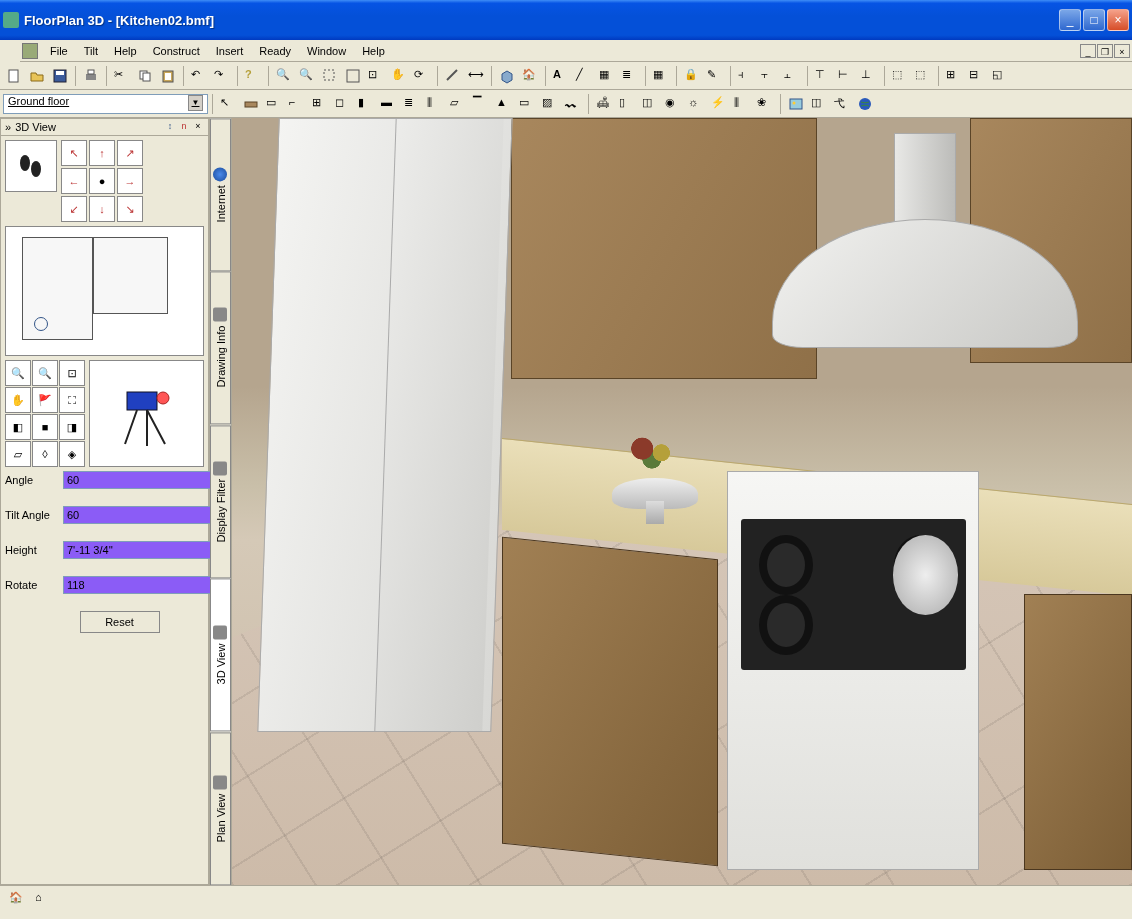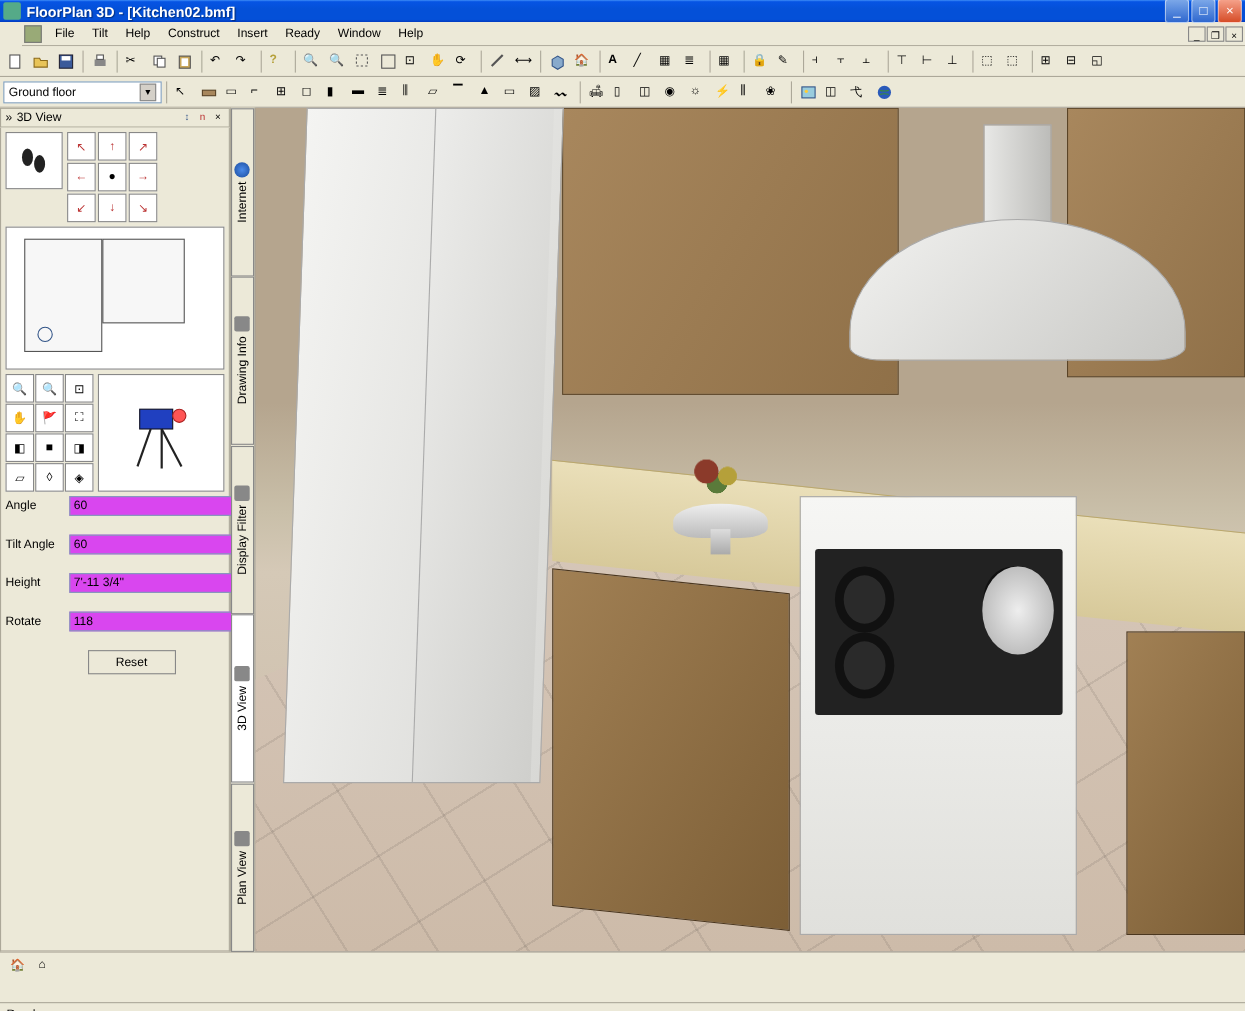--- a/index.html
+++ b/index.html
@@ -1,32 +1,32 @@
 <!DOCTYPE html>
 <html><head>
 <meta charset="utf-8">
 <style>
 * { box-sizing: border-box; margin: 0; padding: 0; }
 body { font-family: Tahoma, sans-serif; font-size: 11px; background: #ece9d8; overflow: hidden; width: 1132px; height: 919px; }
 
-.titlebar { height: 20px; background: linear-gradient(to bottom, #3e8df7, #0654e4 8%, #0450d8 40%, #0450d8 88%, #003ac0); display: flex; align-items: center; padding: 0 3px; color: #fff; }
+.titlebar { height: 40px; background: linear-gradient(to bottom, #3e8df7, #0654e4 8%, #0450d8 40%, #0450d8 88%, #003ac0); display: flex; align-items: center; padding: 0 3px; color: #fff; }
 .titlebar .appicon { width: 16px; height: 16px; background: #5a8; border-radius: 2px; margin-right: 5px; }
 .titlebar .title { flex: 1; font-weight: bold; font-size: 13px; text-shadow: 1px 1px 1px rgba(0,0,0,.4); }
 .winbtn { width: 22px; height: 22px; margin-left: 2px; border-radius: 3px; display:flex; align-items:center; justify-content:center; font-family: Marlett, Arial; font-size:12px; color:#fff; border:1px solid rgba(255,255,255,.5);}
 .winbtn.min, .winbtn.max { background: linear-gradient(#7ba7e8,#2f68cf); }
 .winbtn.close { background: linear-gradient(#f5a18a,#d64d28); }
 
 .menubar { height: 22px; background: #ece9d8; display:flex; align-items:center; padding: 0 2px; border-bottom: 1px solid #aca899; margin-left: 20px;}
 .menuhome { width:16px; height:16px; background:#9a7; border:1px solid #777; margin-right:4px;}
 .menuitem { padding: 2px 8px; cursor: default; }
 .mdi-ctrl { margin-left:auto; display:flex; gap:1px;}
 .mdi-btn { width:16px; height:14px; font-size:9px; line-height:14px; text-align:center; background:#ece9d8; border:1px solid #888;}
 
 .toolbar { height: 28px; background: #ece9d8; display:flex; align-items:center; padding: 1px 3px; border-bottom: 1px solid #aca899; gap:1px;}
-.tb-combo { height:20px; width:144px; background:#fff; border:1px solid #7f9db9; display:flex; align-items:center; padding:0 4px; font-size:11px;}
+.tb-combo { height:20px; width:205px; background:#fff; border:1px solid #7f9db9; display:flex; align-items:flex-start; padding:0 4px; font-size:11px;text-decoration:underline;}
 .tb-combo .dd { margin-left:auto; width:15px; height:16px; background:#d4d0c8; border:1px solid #888; text-align:center; line-height:14px; font-size:8px;}
 .tbtn { width:22px; height:22px; display:flex; align-items:center; justify-content:center; border:1px solid transparent; }
 .tbtn svg, .tbtn .ico { width:16px; height:16px; }
 .sep { width:1px; height:20px; background:#aca899; margin:0 3px;}
 
 .workspace { display:flex; height: calc(919px - 28px - 22px - 28px - 28px - 26px - 20px); background:#ece9d8; }
 .leftpanel { width: 210px; display:flex; flex-direction:column; border-right:1px solid #aca899;}
 .panelhdr { height:18px; background:#ece9d8; border:1px solid #aca899; display:flex; align-items:center; padding:0 4px; font-size:11px;}
 .panelhdr .pin { margin-left:auto; display:flex; gap:2px; }
 .panelhdr .pin span { width:12px; height:12px; font-size:9px; text-align:center;}
@@ -41,21 +41,21 @@
 .mm-content { width:100%; height:100%; position:relative; overflow:hidden;}
 .mm-room { position:absolute; border:1px solid #555; background:rgba(200,200,200,.15);}
 
 .toolgrid-cam { display:flex; gap:4px;}
 .toolgrid { display:grid; grid-template-columns: repeat(3, 26px); grid-auto-rows:26px; gap:1px;}
 .tgbtn { border:1px solid #888; background:#fff; display:flex; align-items:center; justify-content:center;}
 .camera-area { flex:1; border:1px solid #888; background:#fff; display:flex; align-items:center; justify-content:center;}
 
 .props { display:grid; grid-template-columns: 55px 1fr 18px; gap:17px 3px; align-items:center;}
 .props label { font-size:11px; }
-.props input { height:18px; border:1px solid #7f9db9; background:#d946ef; padding:0 3px; font-size:11px;}
+.props input { height:18px; border:1px solid #7f9db9; background:#8b5cf6; padding:0 3px; font-size:11px;}
 .spinner { width:16px; height:18px; display:flex; flex-direction:column;}
 .spinner div { flex:1; border:1px solid #888; background:#d4d0c8; font-size:6px; text-align:center; line-height:7px;}
 .resetbtn { grid-column: 1 / span 3; justify-self:center; width:80px; height:22px; border:1px solid #888; background:#ece9d8; font-size:11px;}
 
 .sidetabs { width:22px; background:#ece9d8; display:flex; flex-direction:column; border-right:1px solid #aca899;}
 .sidetab { flex:1; border:1px solid #888; background:#ece9d8; writing-mode: vertical-rl; transform: rotate(180deg); text-align:center; padding:6px 1px; font-size:11px; display:flex; align-items:center; justify-content:center; gap:4px;}
 .sidetab .sti { width:14px; height:14px; background:#888; border-radius:2px; transform:none;}
 .sidetab.active { background:#fff; }
 
 .viewport { flex:1; background:#888; position:relative; overflow:hidden;}

